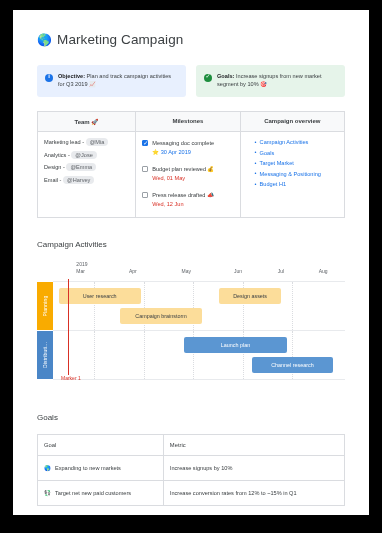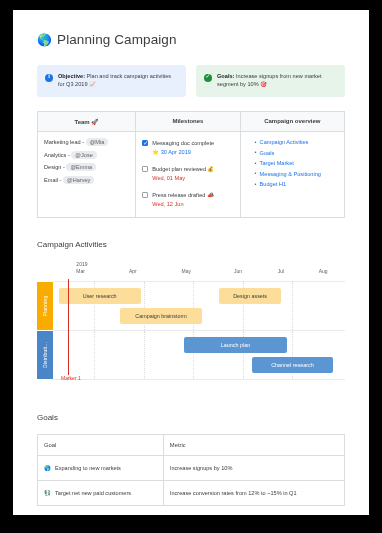--- a/index.html
+++ b/index.html
@@ -286,21 +286,21 @@
   .goal-cell { display: flex; gap: 4px; align-items: center; }
 </style>
 </head>
 <body>
 
 <div class="page">
   <div class="inner">
 
     <h1 class="doc-title">
       <span class="globe">🌎</span>
-      <span>Planning Campaign</span>
+      <span>Marketing Campaign</span>
     </h1>
 
     <div class="callouts">
       <div class="callout blue">
         <span class="cdot blue"></span>
         <div class="ctext">
           <b>Objective:</b><span> Plan and track campaign activities for Q3 2019 </span><span class="emoji">📈</span>
         </div>
       </div>
       <div class="callout green">

